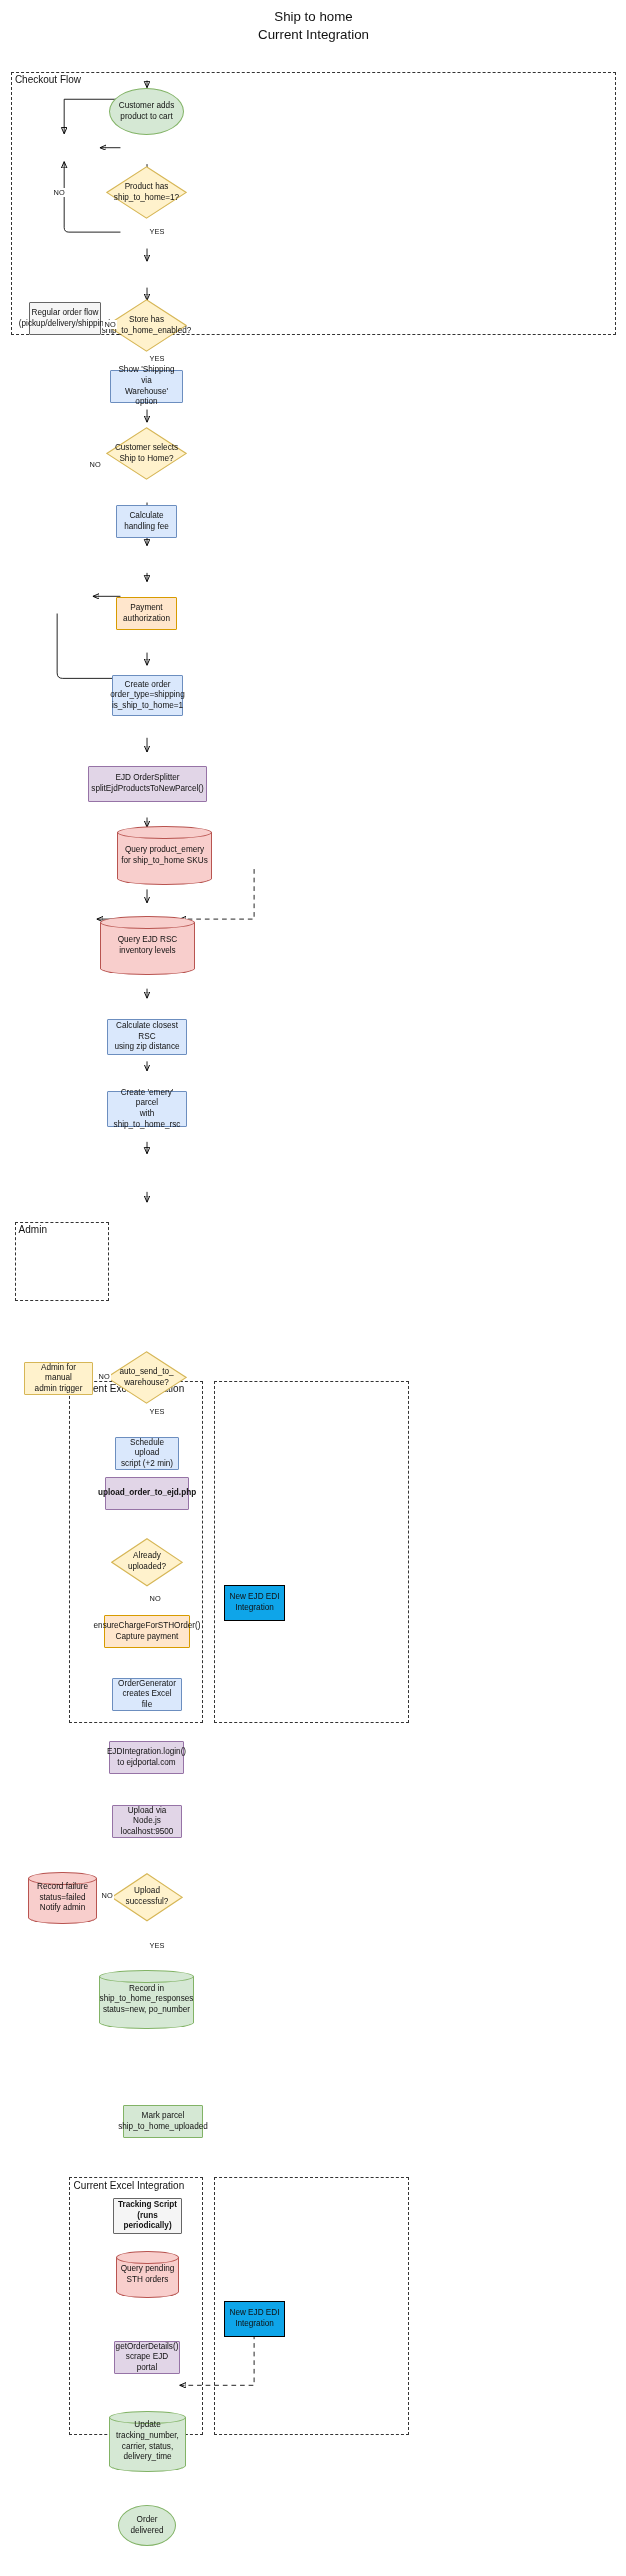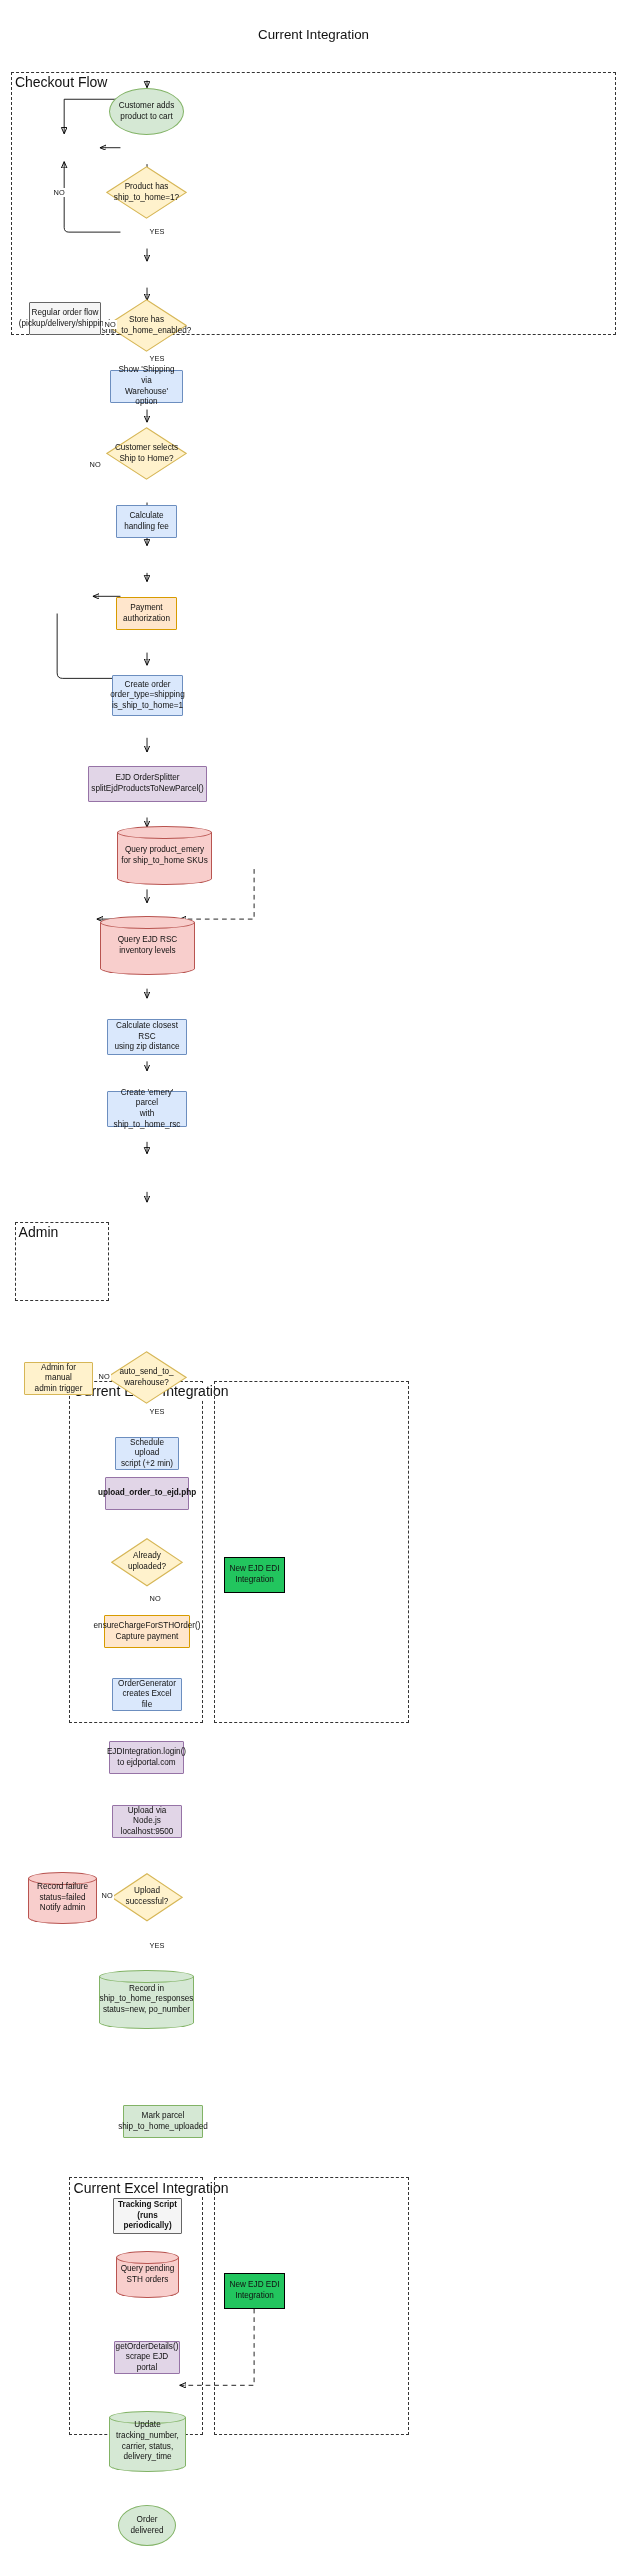--- a/index.html
+++ b/index.html
@@ -3,33 +3,33 @@
 <meta charset="utf-8">
 <style>
   html,body{margin:0;padding:0;background:#ffffff;}
   body{font-family:"Liberation Sans","DejaVu Sans",sans-serif;color:#000;}
   #page{position:relative;width:627px;height:2576px;overflow:hidden;background:#fff;}
 
   .title{position:absolute;left:0;width:627px;text-align:center;font-size:13.3px;line-height:18px;color:#111;}
 
   
   .subgraph{position:absolute;border:1.3px dashed #333;background:transparent;box-sizing:border-box;}
-  .subgraph-label{position:absolute;font-size:14px;color:#111;background:#fff;padding:0 1.6px;white-space:nowrap;}
+  .subgraph-label{position:absolute;font-size:10px;color:#111;background:#fff;padding:0 1.6px;white-space:nowrap;}
 
   
   .node{position:absolute;box-sizing:border-box;display:flex;align-items:center;justify-content:center;text-align:center;}
   .node .lbl{font-size:8.2px;line-height:10.6px;color:#111;white-space:pre-line;padding:0 3.1px;}
 
   .rect{border:1px solid #6c8ebf;background:#dae8fc;border-radius:1px;}
   .rect.green{border-color:#82b366;background:#d5e8d4;margin-left:16px;}
   .rect.orange{border-color:#d79b00;background:#ffe6cc;}
   .rect.purple{border-color:#9673a6;background:#e1d5e7;}
   .rect.gray{border-color:#666666;background:#f5f5f5;}
   .rect.yellowbox{border-color:#d6b656;background:#fff2cc;}
-  .rect.plain{border:1px solid #000;background:#22c55e;border-radius:0;}
+  .rect.plain{border:1px solid #000;background:#0ea5e9;border-radius:0;margin-top:28px;}
 
   .bold .lbl{font-weight:bold;}
 
   
   .ellipse{border:1px solid #82b366;background:#d5e8d4;border-radius:50%;}
 
   
   .diamond{position:absolute;}
   .diamond .dshape{position:absolute;inset:0;}
   .diamond .lbl{position:absolute;inset:0;display:flex;align-items:center;justify-content:center;
@@ -53,20 +53,21 @@
 
   svg.wires{position:absolute;left:0;top:0;width:627px;height:2576px;pointer-events:none;}
   svg.wires path,svg.wires line{fill:none;stroke:#000;stroke-width:1.1;}
   svg.wires .dash{stroke-dasharray:6 5;}
 </style>
 </head>
 <body>
 
 <div id="page">
 
+  <div class="title" style="top:7.8px;">Ship to home</div>
   <div class="title" style="top:26px;">Current Integration</div>
 
   <div class="subgraph" style="left:11px;top:72px;width:605px;height:263px;"></div>
   <div class="subgraph-label" style="left:13.3px;top:74px;">Checkout Flow</div>
 
   <div class="subgraph" style="left:15px;top:1222px;width:94px;height:79px;"></div>
   <div class="subgraph-label" style="left:17px;top:1224px;">Admin</div>
 
   <div class="subgraph" style="left:69px;top:1381px;width:134px;height:342px;"></div>
   <div class="subgraph-label" style="left:72px;top:1383px;">Current Excel Integration</div>

